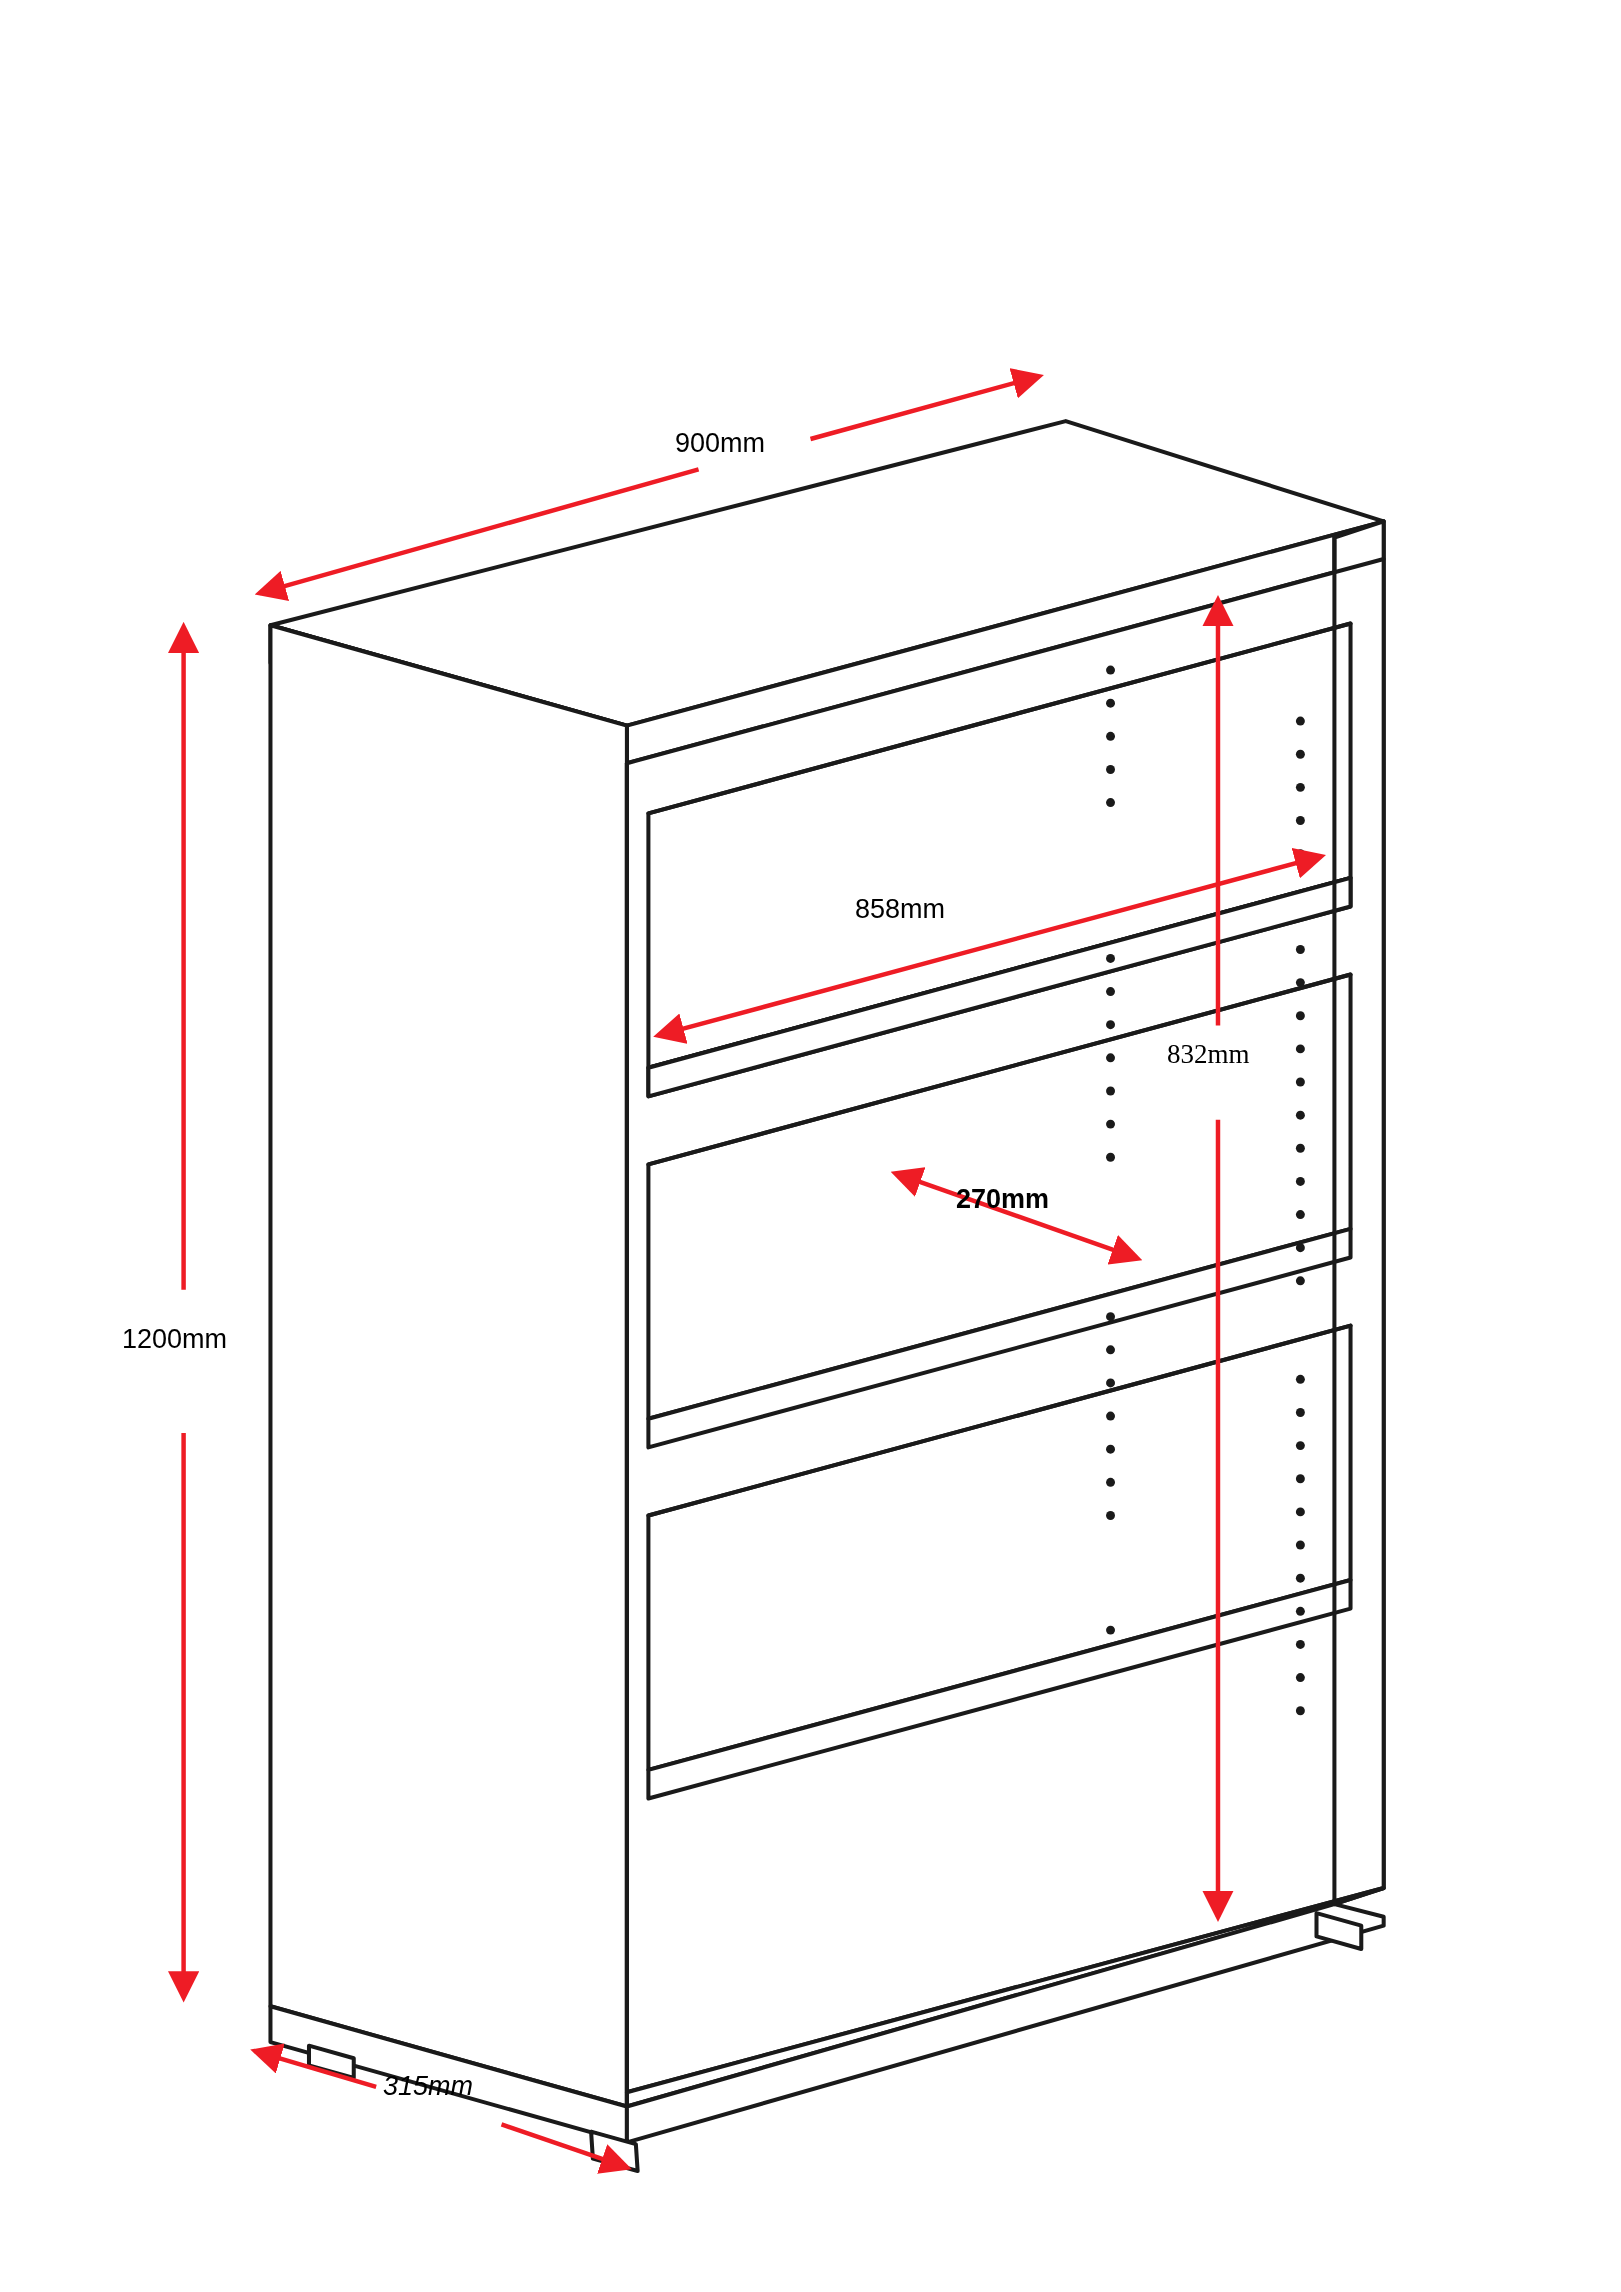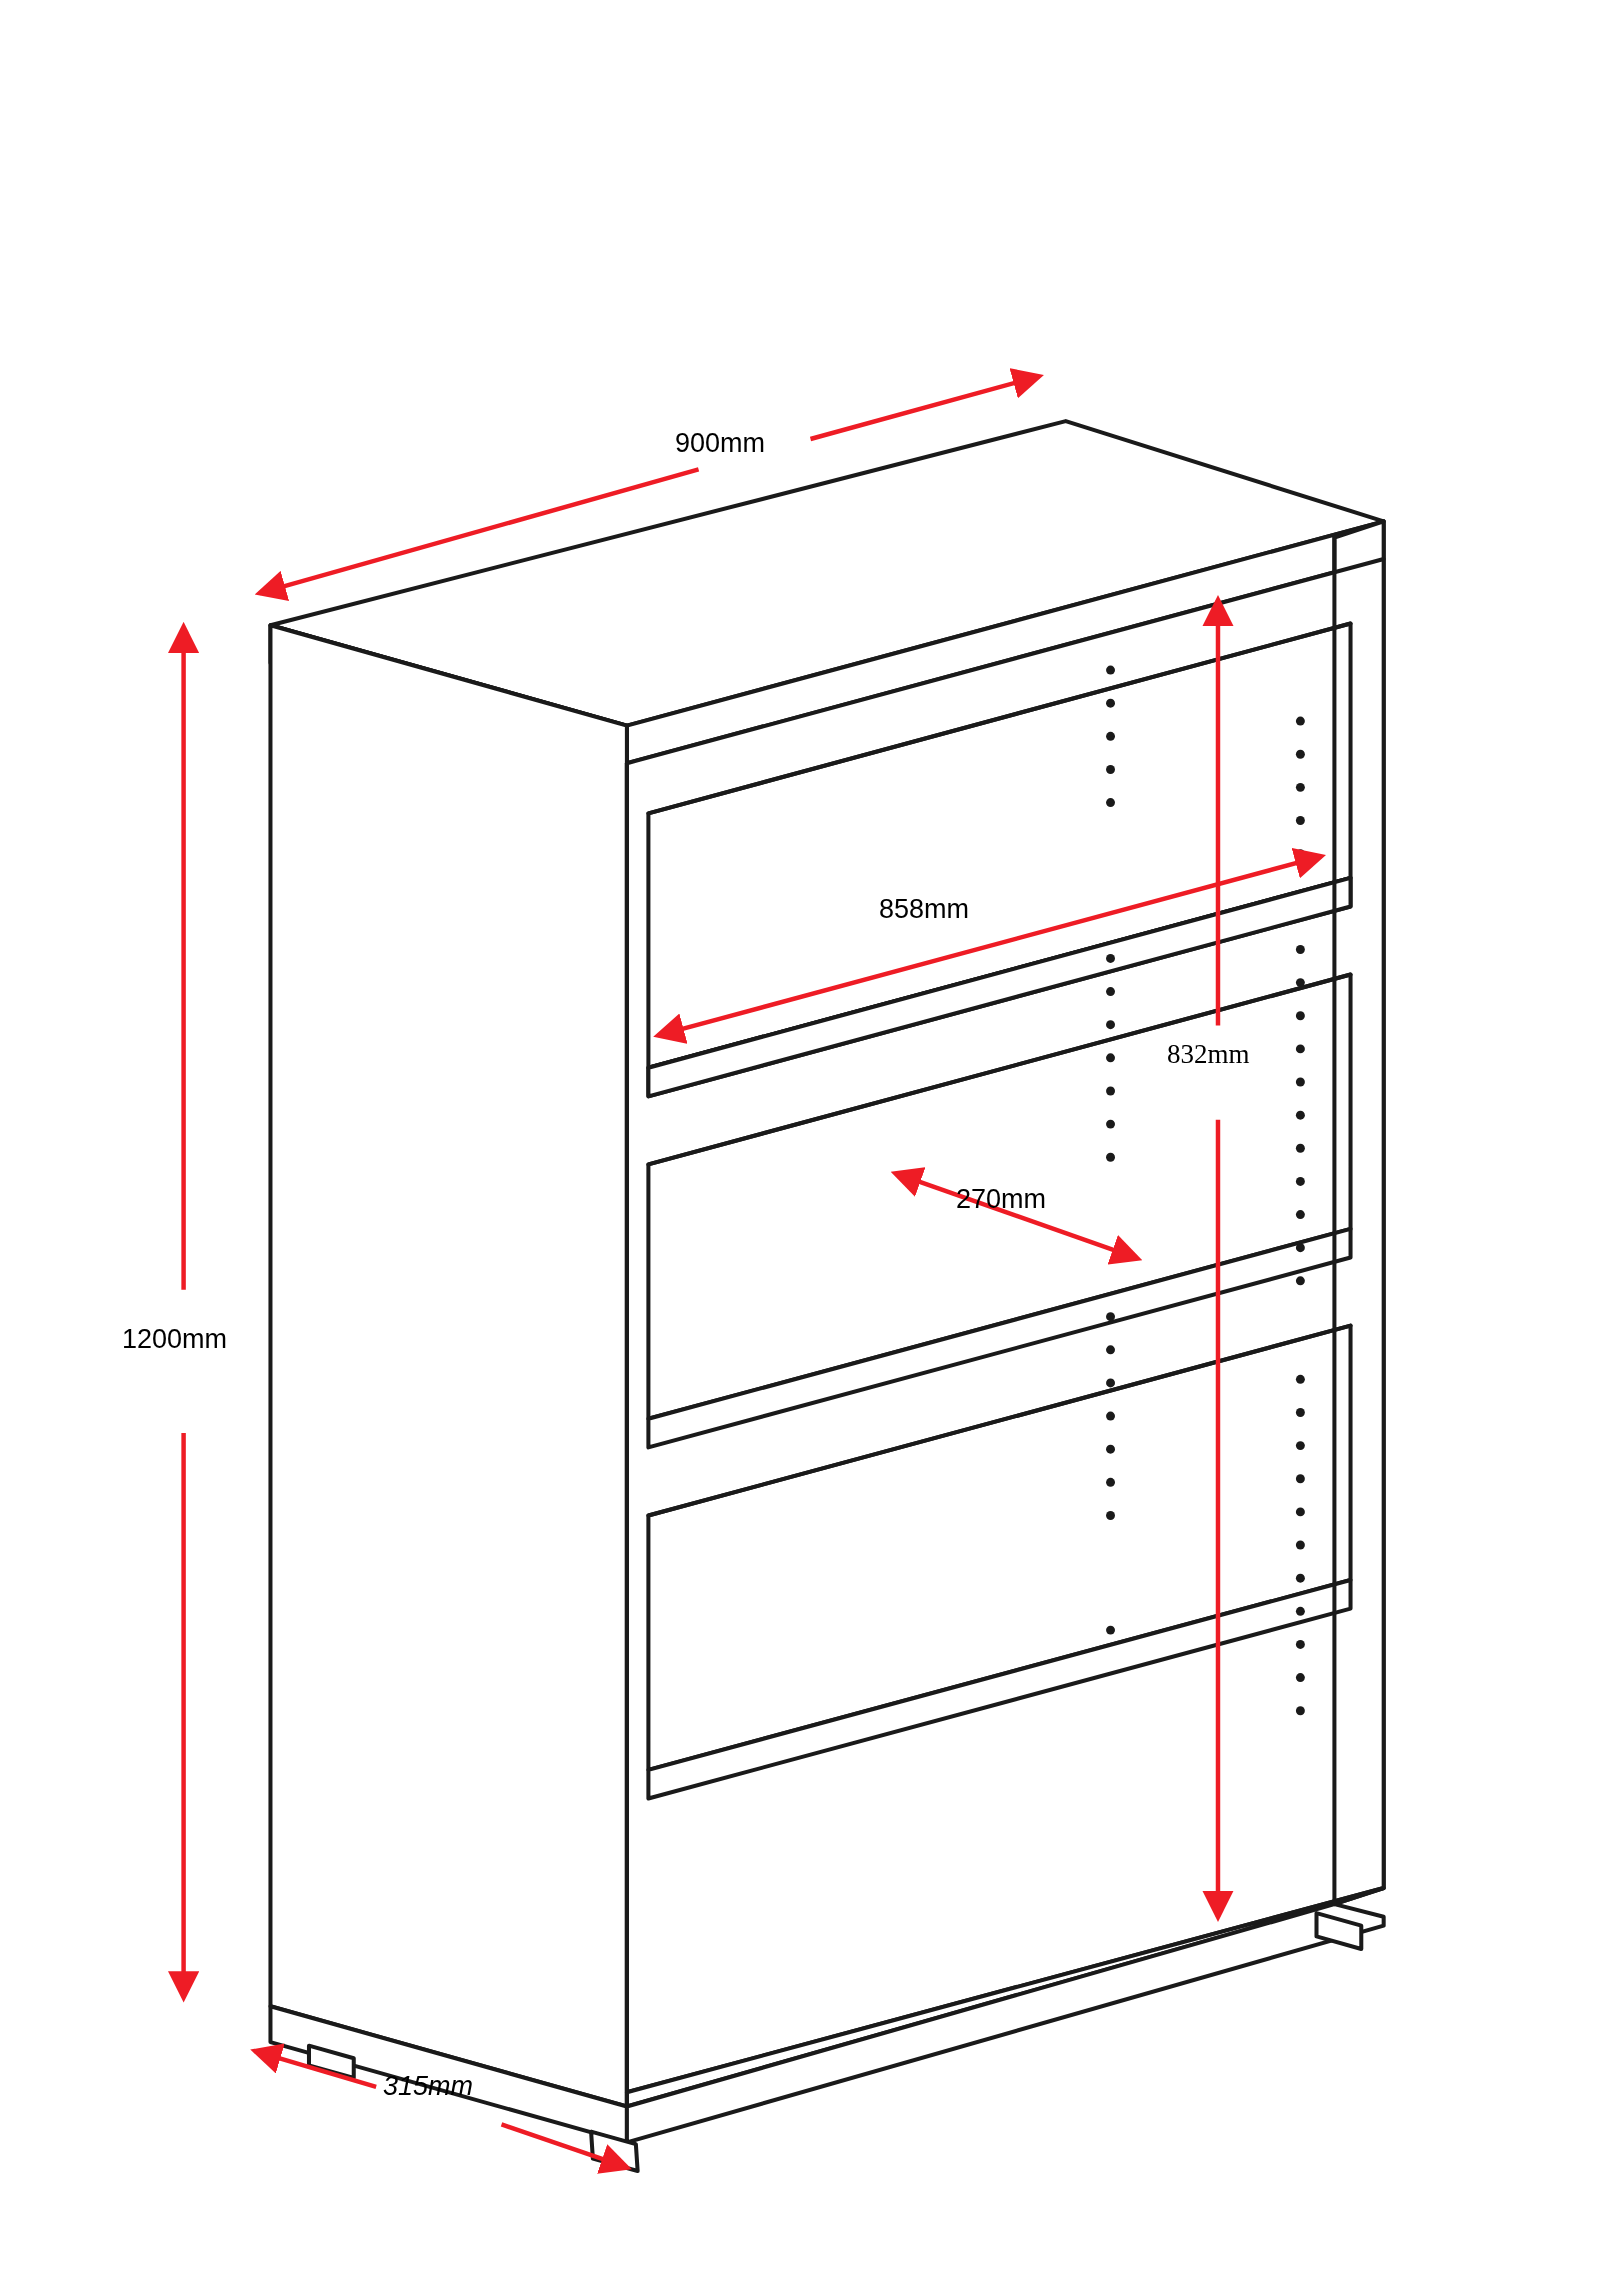--- a/index.html
+++ b/index.html
@@ -153,23 +153,23 @@
       <line x1="205" y1="700" x2="205" y2="1440" marker-start="url(#arrow-end)"></line>
       <line x1="205" y1="1600" x2="205" y2="2230" marker-end="url(#arrow-end)"></line>
 
       <line x1="420" y1="2330" x2="285" y2="2290" marker-end="url(#arrow-end)"></line>
       <line x1="560" y1="2372" x2="700" y2="2420" marker-end="url(#arrow-end)"></line>
     </g>
   </svg>
 
   <span class="dim-label" style="left: 675px; top: 428px;">900mm</span>
 
-  <span class="dim-label" style="left: 855px; top: 894px; margin-left: 24px;">858mm</span>
+  <span class="dim-label" style="left: 855px; top: 894px;">858mm</span>
 
-  <span class="dim-label" style="left: 956px; top: 1184px;">270mm</span>
+  <span class="dim-label" style="left: 956px; top: 1184px; font-weight: bold;">270mm</span>
 
   <span class="dim-label" style="left: 1167px; top: 1039px; font-family: Liberation Serif, serif;">832mm</span>
 
   <span class="dim-label" style="left: 122px; top: 1324px; text-align: right;">1200mm</span>
 
   <span class="dim-label" style="left: 383px; top: 2071px; font-style: italic;">315mm</span>
 
 </div>
 
 

